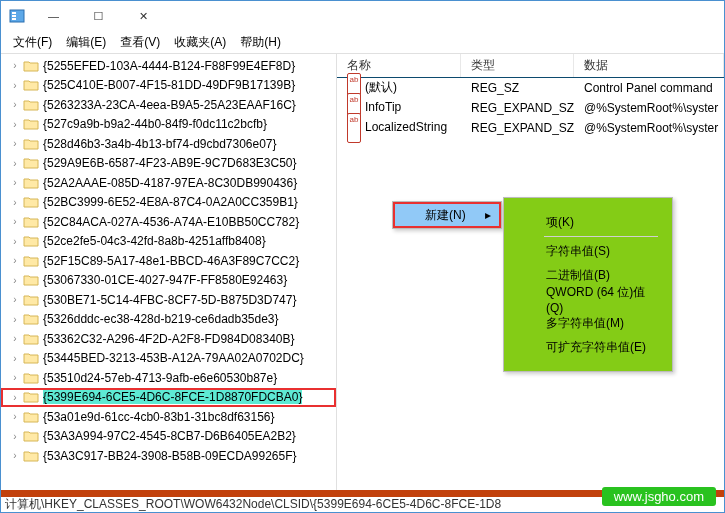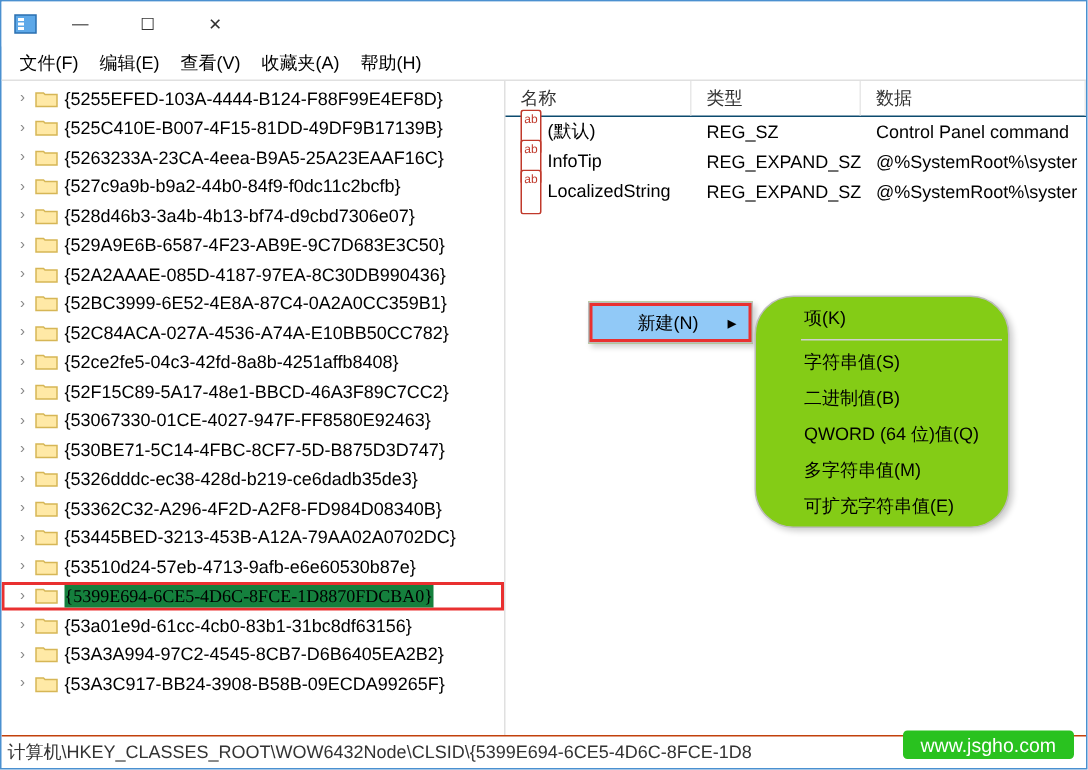--- a/index.html
+++ b/index.html
@@ -9,42 +9,42 @@
 .title { font-size: 12px; color: #000; flex: 1; }
 .win-controls { display: flex; height: 100%; }
 .win-btn { width: 45px; display: flex; align-items: center; justify-content: center; font-size: 11px; color: #333; }
 .win-btn.close { width: 45px; }
 .menubar { height: 22px; display: flex; align-items: center; padding-left: 6px; font-size: 12px; color: #000; gap: 2px; }
 .menu-item { padding: 2px 6px; }
 .content { display: flex; height: calc(100% - 74px); border-top: 1px solid #e0e0e0; }
 .tree-panel { width: 336px; overflow: hidden; border-right: 1px solid #e0e0e0; padding-top: 2px; }
 .tree-item { display: flex; align-items: center; height: 19.5px; font-size: 12px; padding-left: 8px; white-space: nowrap; }
 .tree-item.highlighted { border: 2px solid #e93030; padding-left: 6px; }
-.tree-item.highlighted .tree-label { background: #15803d; font-family: Liberation Serif, serif; }
+.tree-item.highlighted .tree-label { background: #5eead4; }
 .expand { width: 12px; font-size: 10px; color: #888; display: inline-flex; justify-content: center; }
 .folder-icon { width: 16px; height: 14px; margin: 0 4px 0 2px; }
 .tree-label { }
 .list-panel { flex: 1; position: relative; }
 .list-header { display: flex; height: 24px; border-bottom: 1px solid #0c4a6e; font-size: 12px; align-items: center; }
 .list-header > div { padding-left: 10px; border-right: 1px solid #e8e8e8; height: 100%; display: flex; align-items: center; color: #333; }
 .col-name { width: 124px; }
 .col-type { width: 113px; }
 .col-data { flex: 1; }
 .list-row { display: flex; height: 20px; font-size: 12px; align-items: center; }
 .list-row > div { padding-left: 10px; white-space: nowrap; overflow: hidden; }
 .value-icon { display: inline-block; width: 14px; height: 30px; border: 1px solid #c0392b; background: #fff; font-size: 8px; color: #c0392b; text-align: center; line-height: 12px; margin-right: 4px; vertical-align: middle; border-radius: 2px; }
 .context-menu { position: absolute; background: #84cc16; border: 1px solid #bcbcbc; box-shadow: 2px 2px 4px rgba(0,0,0,0.2); font-size: 12px; z-index: 10; }
 .cm-new { left: 55px; top: 147px; width: 110px; }
 .cm-new-item { height: 26px; display: flex; align-items: center; padding-left: 30px; position: relative; border: 2px solid #e93030; background: #91c9f7; }
 .cm-arrow { position: absolute; right: 8px; }
-.cm-sub { left: 166px; top: 143px; width: 170px; padding: 2px; border-radius: 26px; }
+.cm-sub { left: 166px; top: 143px; width: 170px; padding: 12px; }
 .cm-sub-item { height: 24px; display: flex; align-items: center; padding-left: 30px; }
 .cm-sub-item.highlighted { border: 2px solid #e93030; padding-left: 28px; }
 .cm-divider { height: 1px; background: #d0d0d0; margin: 2px 2px 2px 28px; }
-.statusbar { height: 22px; border-top: 1px solid #c2410c; font-size: 12px; display: flex; align-items: center; padding-left: 4px; color: #333; white-space: nowrap; overflow: hidden; }
+.statusbar { height: 22px; border-top: 7px solid #c2410c; font-size: 12px; display: flex; align-items: center; padding-left: 4px; color: #333; white-space: nowrap; overflow: hidden; }
 .watermark { position: absolute; right: 8px; bottom: 6px; z-index: 20; text-align: right; pointer-events: none; }
 .wm-top { font-size: 22px; font-weight: bold; font-style: italic; color: #29c21f; text-shadow: 1px 1px 0 #fff, -1px -1px 0 #fff; letter-spacing: 1px; }
 .wm-bot { font-size: 13px; background: #29c21f; color: #fff; padding: 2px 12px; border-radius: 3px; margin-top: 2px; display: inline-block; }
 </style>
 </head>
 <body>
 
 <div class="titlebar">
   <svg class="titlebar-icon" viewBox="0 0 16 16">
       <rect x="1" y="2" width="14" height="12" fill="#5da8e8" stroke="#2a6fb0"></rect>

